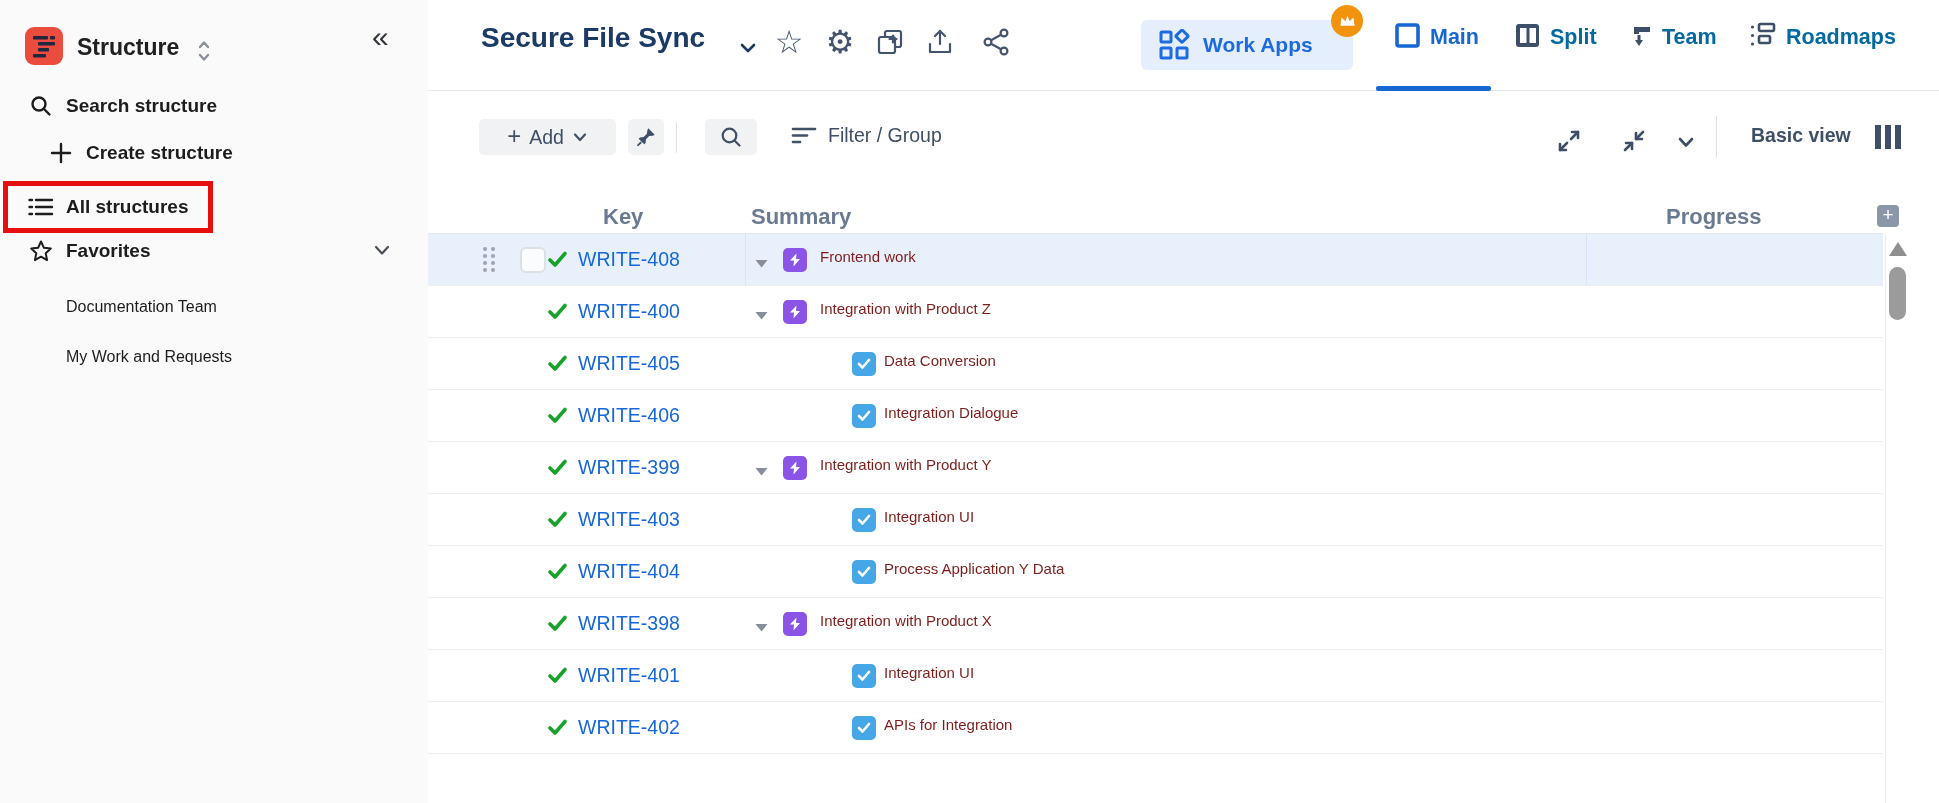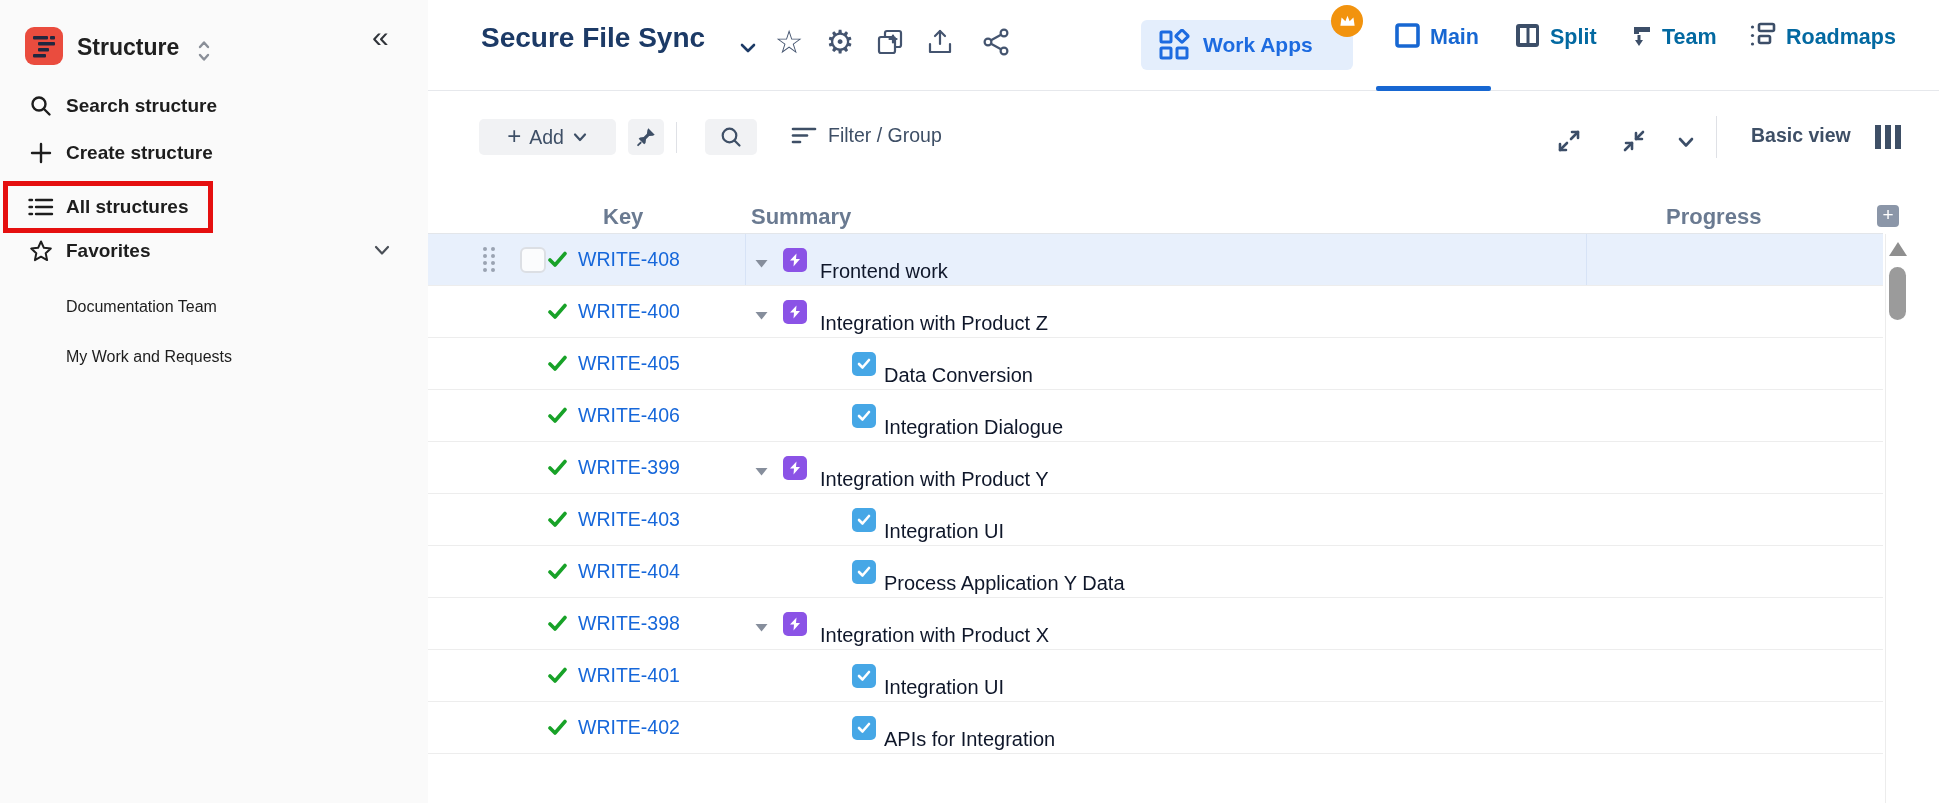--- a/index.html
+++ b/index.html
@@ -77,21 +77,21 @@
     border:2px solid #dcdfe4; border-radius:6px; cursor:pointer; }
   .status-check { position:absolute; left:120px; top:17px; }
   .key-link { position:absolute; left:150px; top:14px; font-size:19.5px; color:#1667da; cursor:pointer; }
   .expander { position:absolute; left:326px; top:21px; cursor:pointer; }
   .type-icon { position:absolute; top:14px; width:24px; height:24px; border-radius:5px;
     display:flex; align-items:center; justify-content:center; }
   .epic-badge { background:#8b53e6; }
   .task-badge { background:#46a7e6; }
   .row.parent-row .type-icon { left:355px; }
   .row.child-row .type-icon { left:424px; }
-  .sum-link { position:absolute; top:14px; font-size:20px; color:#0f172a; cursor:pointer; white-space:nowrap;margin-top:12px; }
+  .sum-link { position:absolute; top:14px; font-size:15px; color:#7f1d1d; cursor:pointer; white-space:nowrap; }
   .row.parent-row .sum-link { left:392px; }
   .row.child-row .sum-link { left:456px; }
   .progress-track { position:absolute; left:1240px; top:19px; width:165px; height:13px; border-radius:3px; overflow:hidden; }
   .progress-fill { height:100%; background:#6aa84f; border-radius:3px; }
 
   
   .v-scrollbar { position:absolute; left:1885px; top:234px; width:25px; height:569px; background:#fff; border-left:1px solid #ececec; }
   .sb-up { position:absolute; left:3px; top:8px; width:0; height:0;
     border-left:9px solid transparent; border-right:9px solid transparent; border-bottom:14px solid #8f8f8f; cursor:pointer; }
   .sb-thumb { position:absolute; left:3px; top:33px; width:17px; height:53px; background:#9b9b9b; border-radius:9px; cursor:pointer; }
@@ -123,21 +123,21 @@
   <div class="side-item" style="top:84px;">
     <span class="s-icon">
       <svg width="24" height="24" viewBox="0 0 24 24" fill="none" stroke="#1d1d1d" stroke-width="2.4" stroke-linecap="round">
         <circle cx="10" cy="10" r="6.5"></circle>
           <line x1="15" y1="15" x2="20.5" y2="20.5"></line>
       </svg>
     </span>
     <span class="s-label">Search structure</span>
   </div>
 
-  <div class="side-item" style="top:131px;">
+  <div class="side-item" style="top:131px;margin-left:20px;">
     <span class="s-icon">
       <svg width="22" height="22" viewBox="0 0 22 22" fill="none" stroke="#1d1d1d" stroke-width="2.4" stroke-linecap="round">
         <line x1="11" y1="2" x2="11" y2="20"></line>
           <line x1="2" y1="11" x2="20" y2="11"></line>
       </svg>
     </span>
     <span class="s-label">Create structure</span>
   </div>
 
   <div class="side-item" style="top:185px;">

